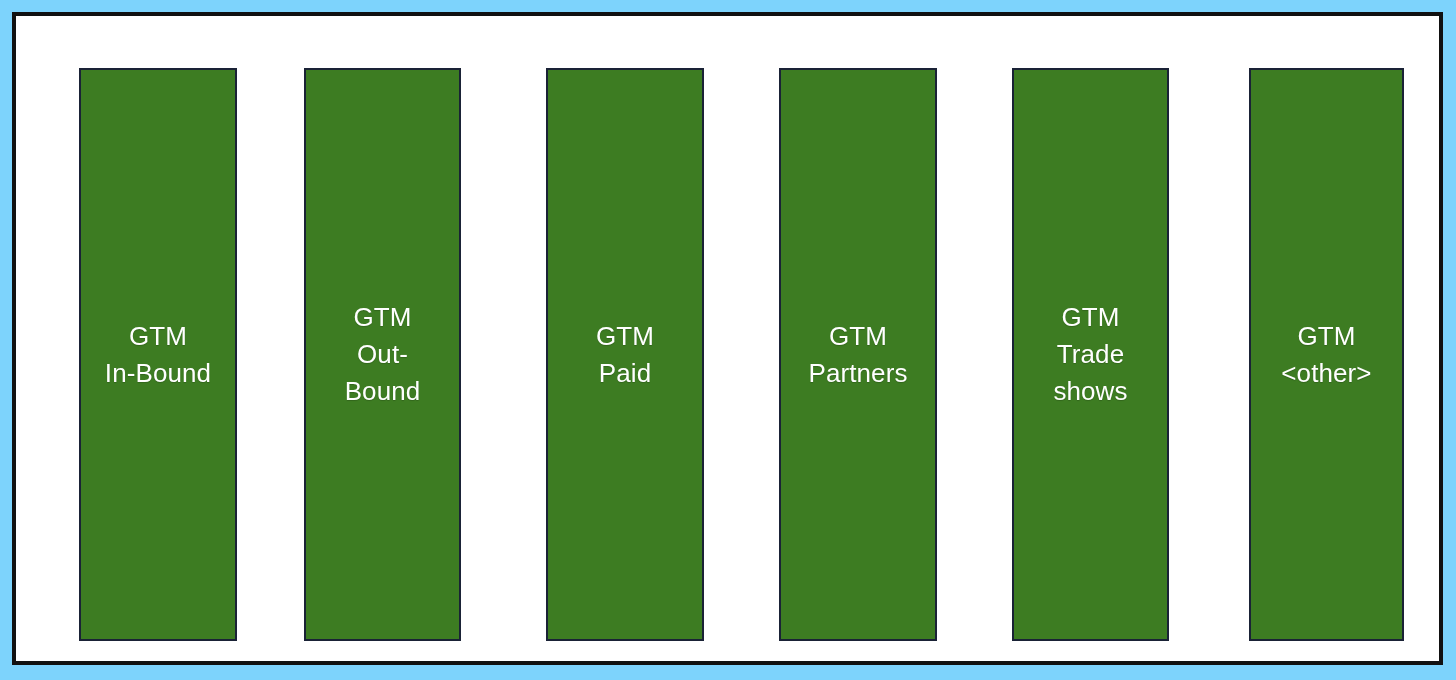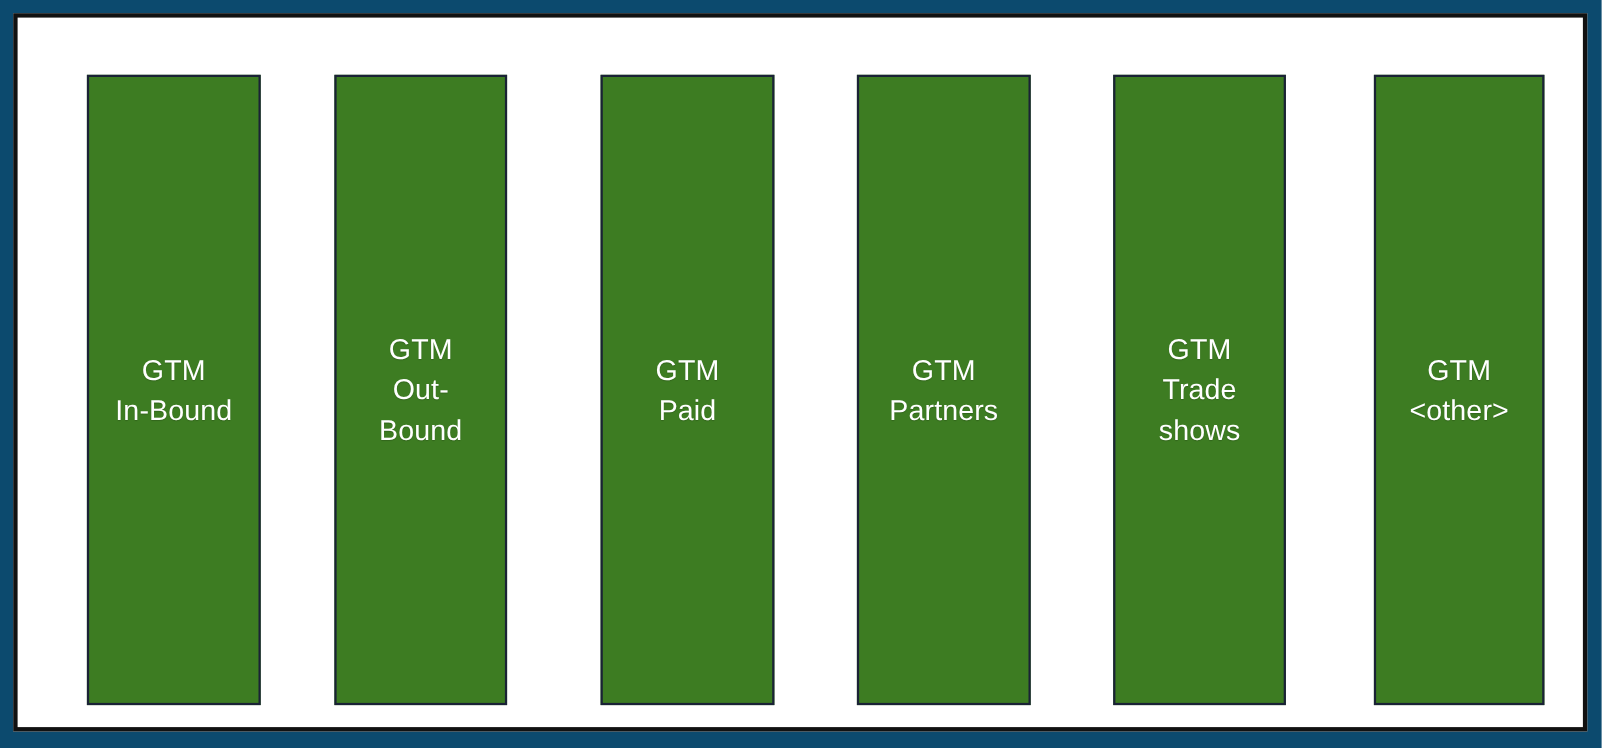--- a/index.html
+++ b/index.html
@@ -10,21 +10,21 @@
   body {
     width: 1456px;
     height: 680px;
     font-family: "Liberation Sans", sans-serif;
     overflow: hidden;
   }
   #canvas {
     position: relative;
     width: 1456px;
     height: 680px;
-    background: #0c4a6e;
+    background: #7dd3fc;
   }
   #outer-frame {
     position: absolute;
     left: 12px;
     top: 12px;
     width: 1431px;
     height: 653px;
     box-sizing: border-box;
     border: 4px solid #111111;
     background: #ffffff;

